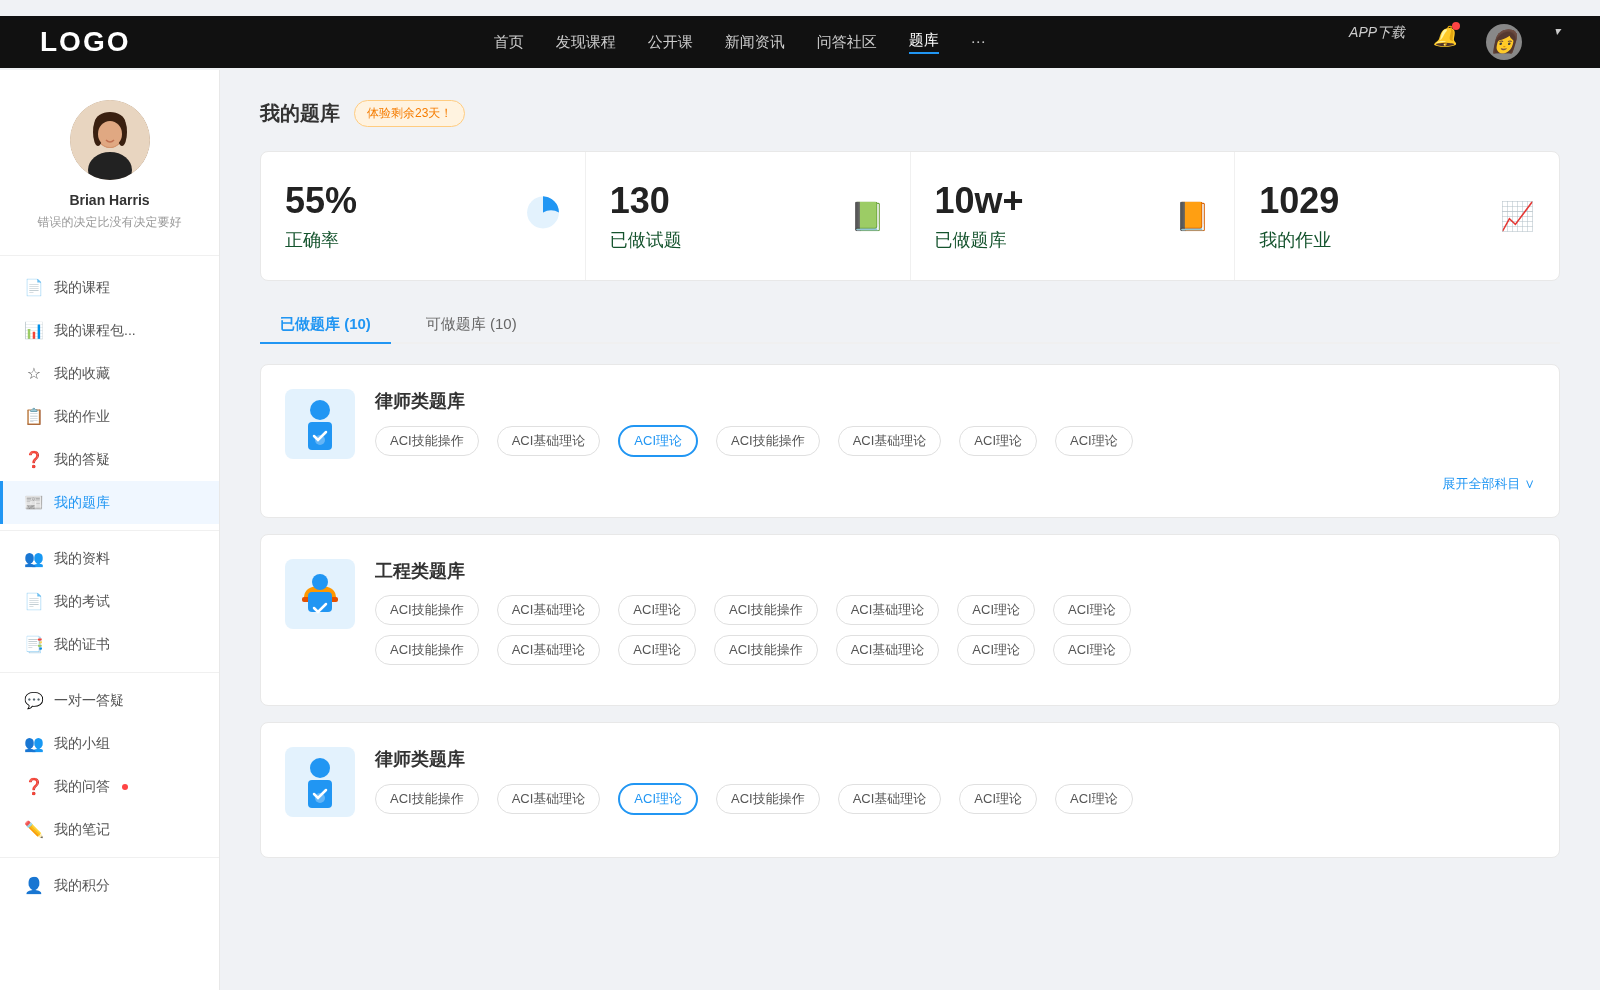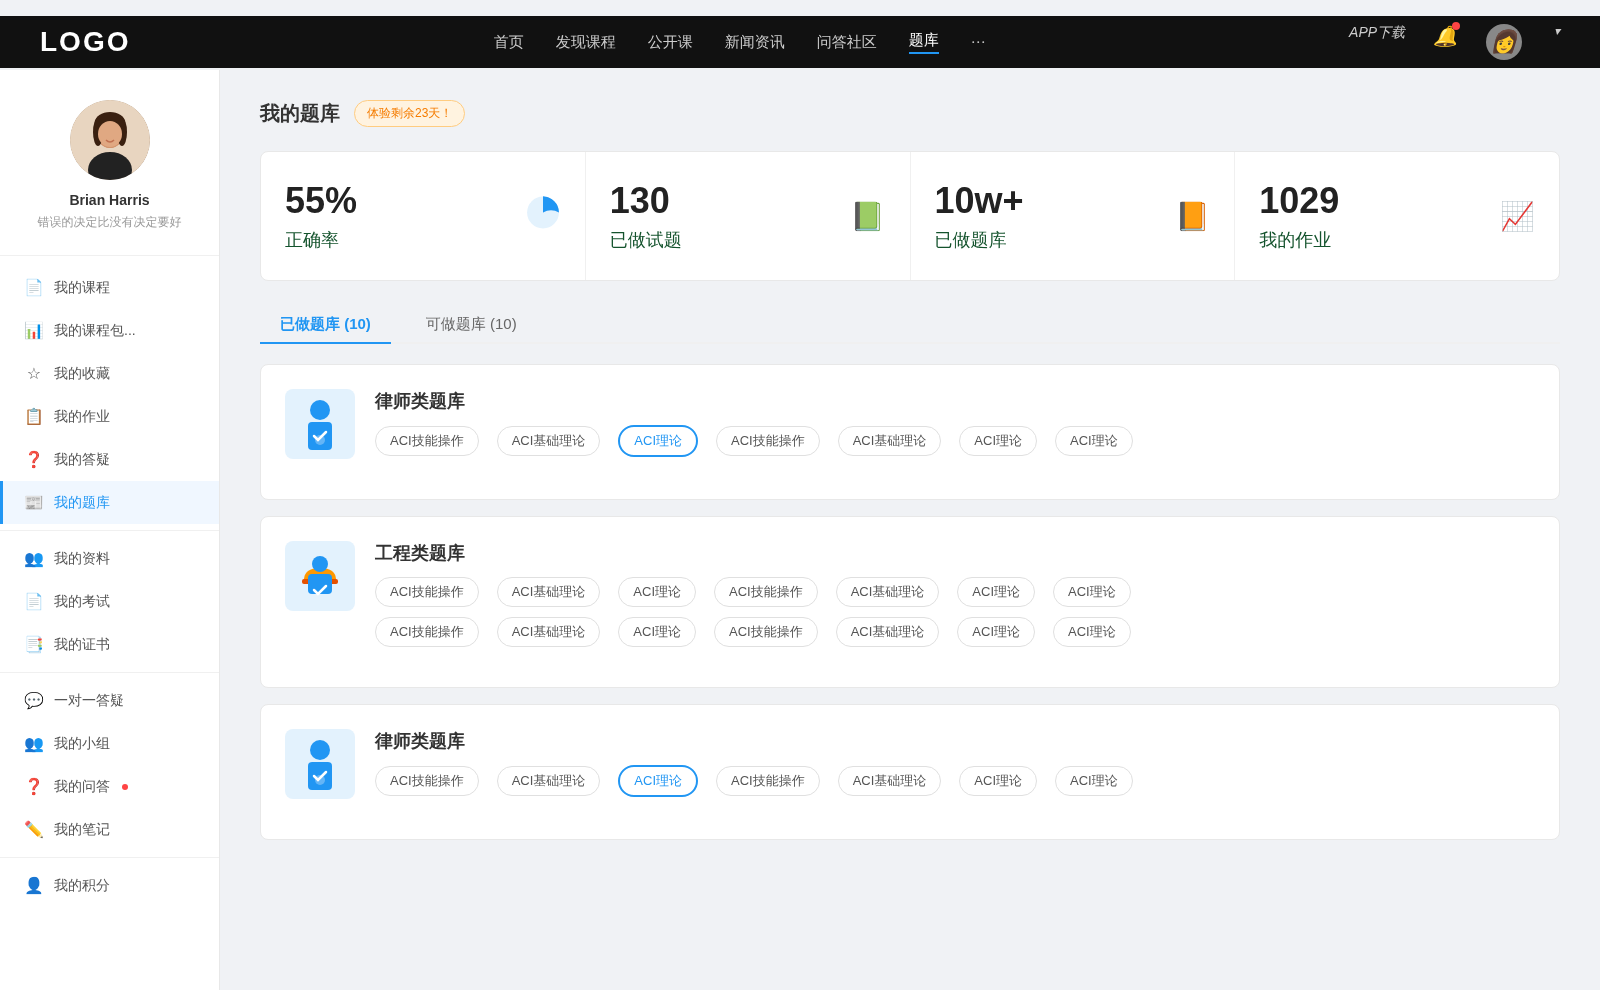--- a/index.html
+++ b/index.html
@@ -274,20 +274,23 @@
             <span class="tag">ACI技能操作</span>
             <span class="tag">ACI基础理论</span>
             <span class="tag active">ACI理论</span>
             <span class="tag">ACI技能操作</span>
             <span class="tag">ACI基础理论</span>
             <span class="tag">ACI理论</span>
             <span class="tag">ACI理论</span>
           </div>
         </div>
       </div>
+      <div class="expand-row">
+        <span class="expand-link">展开全部科目 ∨</span>
+      </div>
     </div>
 
     <div class="bank-card">
       <div class="bank-card-header">
         <div class="bank-icon">
           <svg width="60" height="60" viewBox="0 0 60 60">
 
             <ellipse cx="30" cy="34" rx="16" ry="6" fill="#FF9800"></ellipse>
             <path d="M14 34 Q14 22 30 22 Q46 22 46 34 Z" fill="#FF9800"></path>
             <rect x="12" y="33" width="36" height="5" rx="2" fill="#E65100"></rect>

